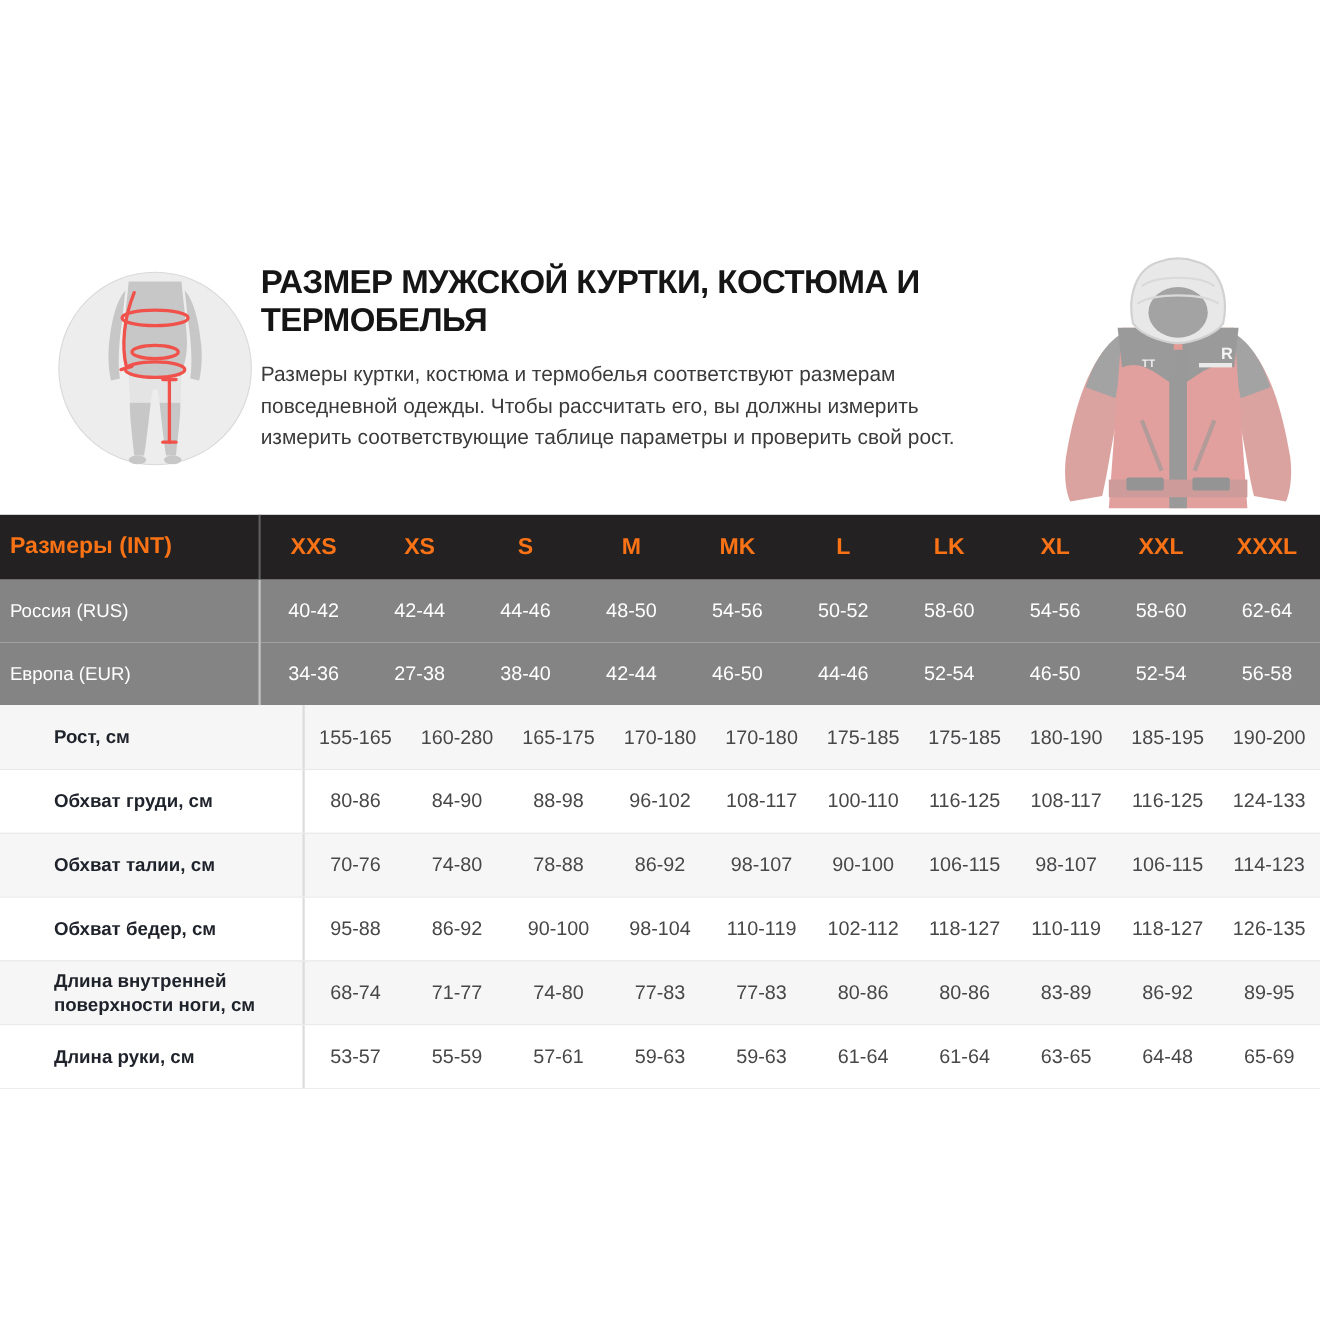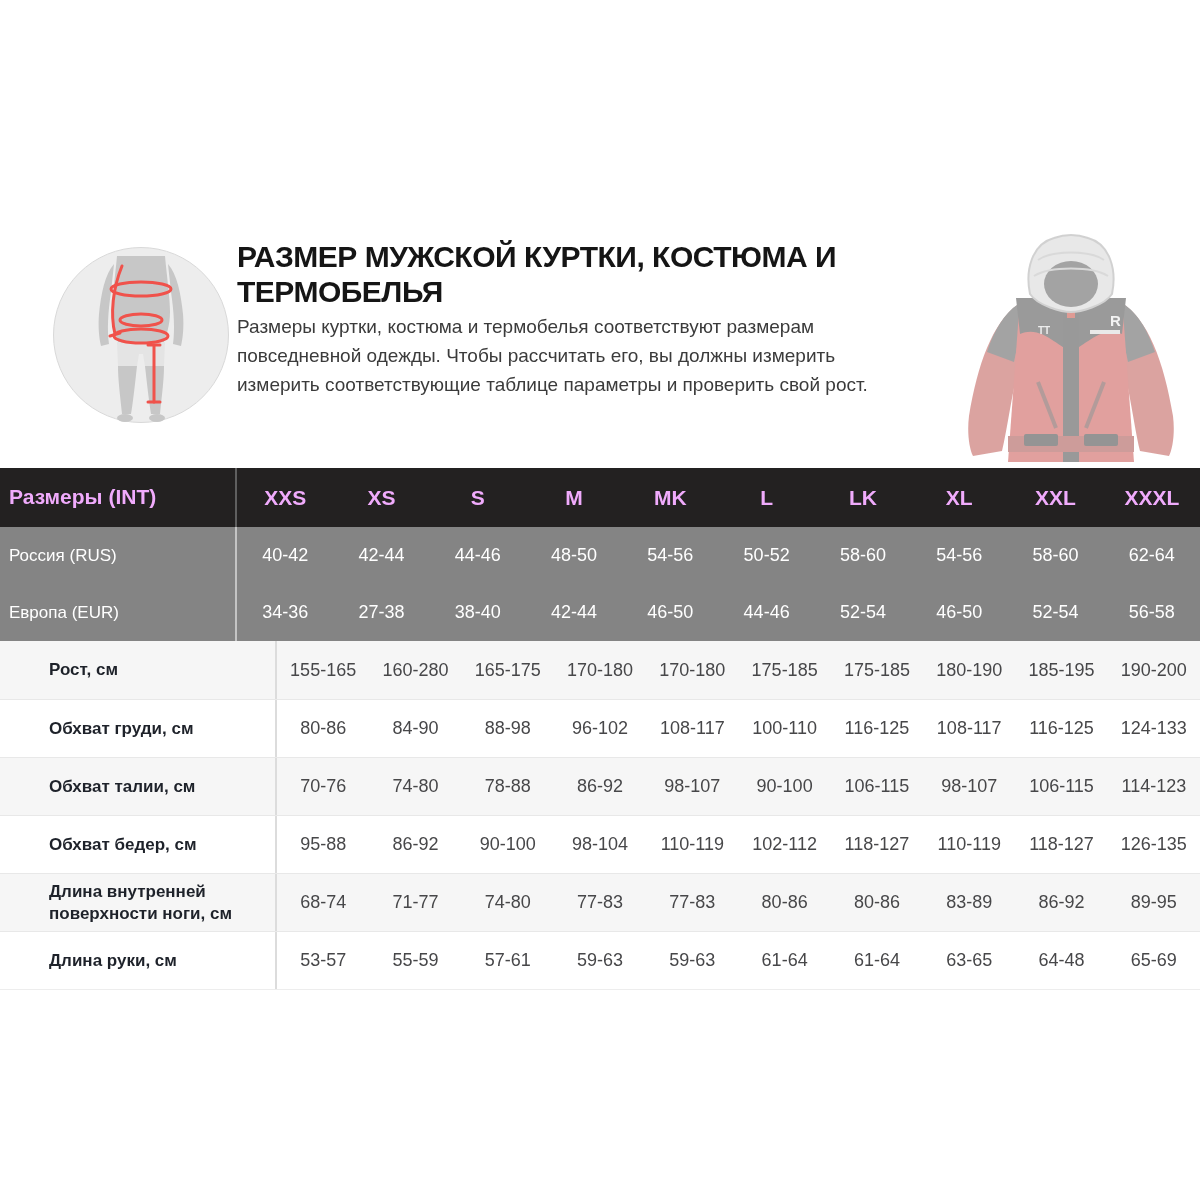--- a/index.html
+++ b/index.html
@@ -10,21 +10,21 @@
     background: #ffffff;
     overflow: hidden;
     font-family: "Liberation Sans", sans-serif;
   }
 
   
   .intro-section { position: absolute; top: 0; left: 0; width: 1200px; height: 468px; }
   .figure-wrap { position: absolute; left: 52px; top: 242px; width: 178px; height: 186px; }
   .intro { position: absolute; left: 237px; top: 240px; width: 700px; }
   .intro h1 {
-    margin: 0 0 4px 0;
+    margin: 0 0 18px 0;
     font-size: 30px;
     font-weight: bold;
     line-height: 1.15;
     letter-spacing: -0.5px;
     color: #151515;
     text-transform: uppercase;
     max-width: 690px;
   }
   .intro p {
     margin: 0;
@@ -37,21 +37,21 @@
 
   
   .size-table {
     position: absolute;
     top: 468px;
     left: 0;
     width: 1200px;
     border-bottom: 1px solid #ededed;
   }
   .t-row { display: flex; width: 100%; box-sizing: border-box; }
-  .t-row.header { height: 59px; background: #232121; color: #f0abfc; }
+  .t-row.header { height: 59px; background: #232121; color: #f97316; }
   .t-row.mid    { height: 57px; background: #848484; color: #ffffff; }
   .t-row.light  { height: 58px; color: #3f3f41; padding-left: 40px; }
   .t-row.light-a { background: #f6f6f6; }
   .t-row.light-b { background: #ffffff; }
   .t-row.light + .t-row.light { border-top: 1px solid #e8e8e8; }
 
   .cell-label {
     width: 237px;
     flex: 0 0 237px;
     display: flex;

